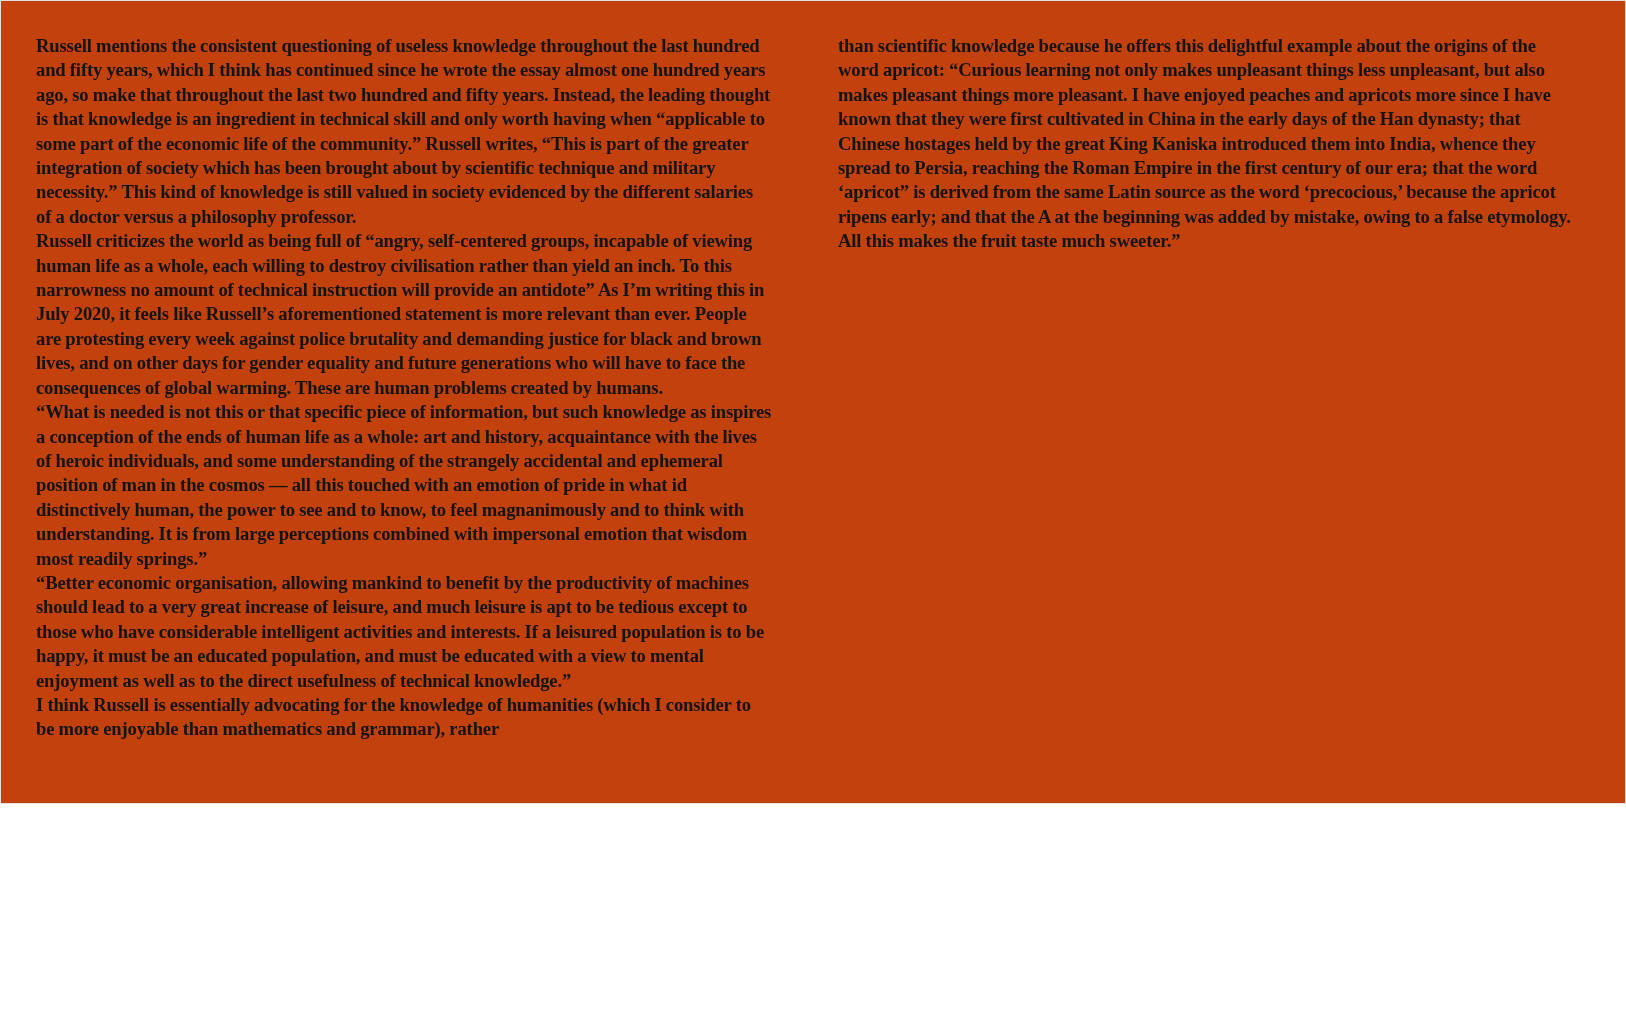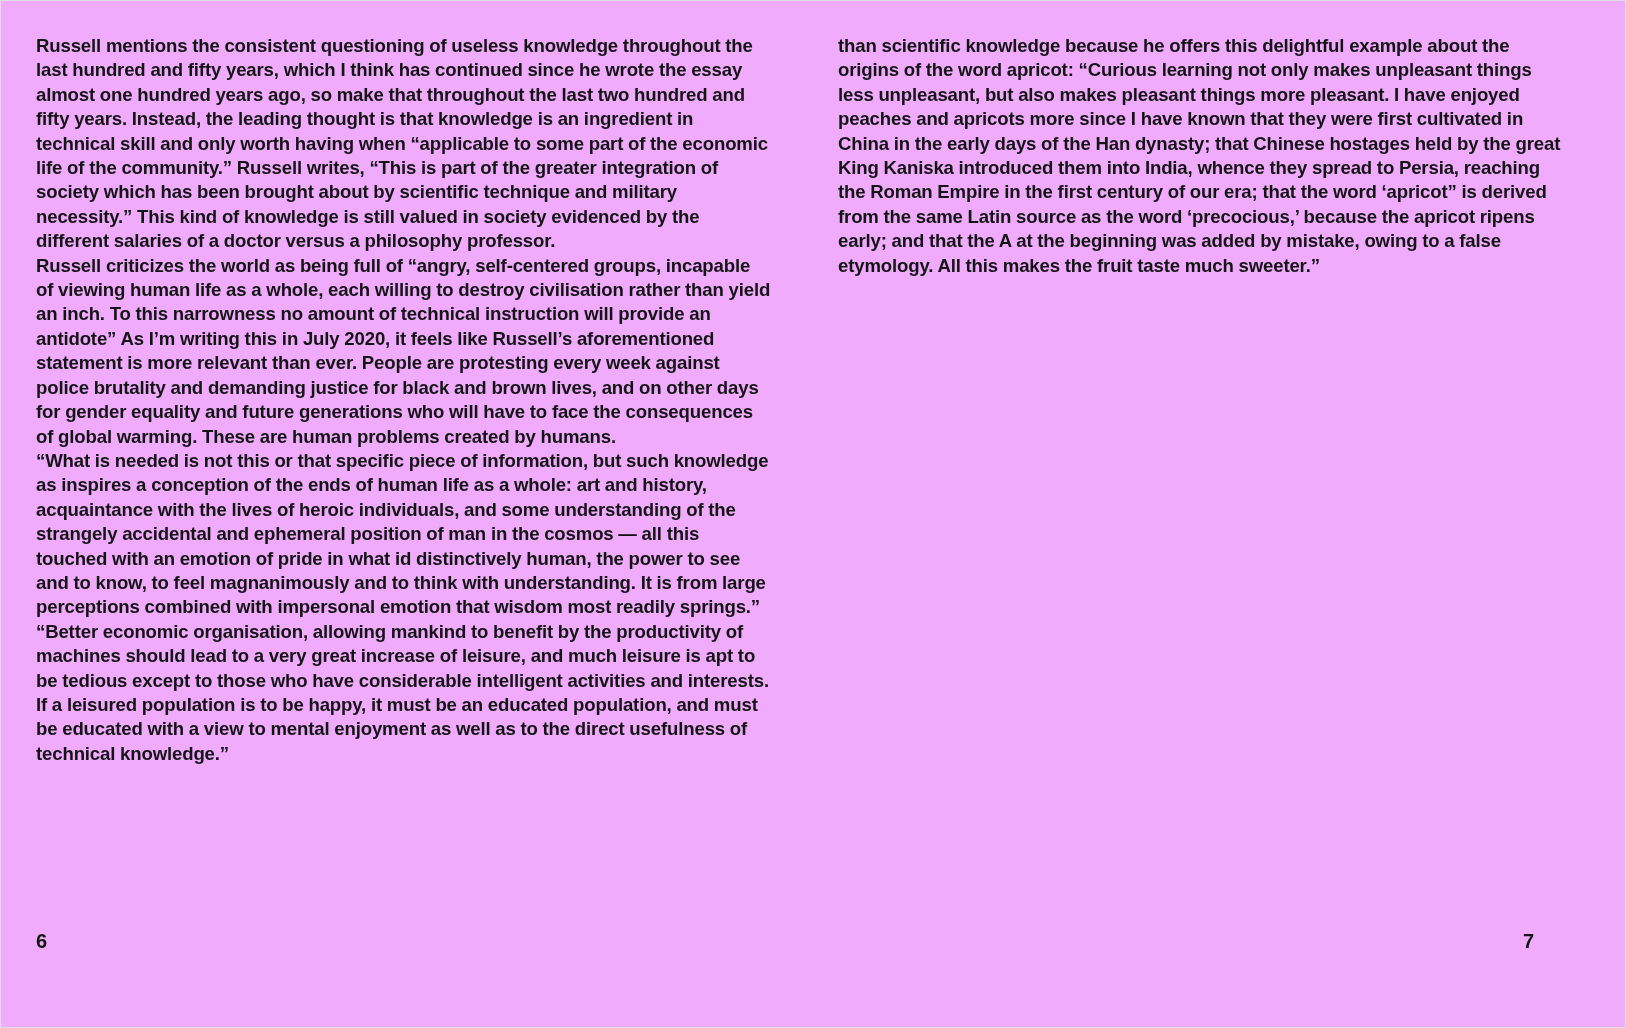--- a/index.html
+++ b/index.html
@@ -3,25 +3,25 @@
 <meta charset="utf-8">
 <style>
   html, body {
     margin: 0;
     padding: 0;
     background: #ffffff;
   }
   .sheet {
     position: relative;
     width: 1626px;
-    height: 1028px;
-    background: #f0abfc;
+    height: 804px;
+    background: #c2410c;
     box-shadow: inset 0 0 0 1px #e0e0e0;
     overflow: hidden;
-    font-family: Liberation Sans, sans-serif;
+    font-family: Liberation Serif, serif;
     font-weight: bold;
     color: #141414;
   }
   .text-col {
     position: absolute;
     top: 34px;
     font-size: 18.6px;
     line-height: 24.4px;
     letter-spacing: -0.15px;
     text-align: left;
@@ -54,20 +54,21 @@
 </head>
 <body>
 
 <div class="sheet">
 
   <div class="text-col col-left">
     <p>Russell mentions the consistent questioning of useless knowledge throughout the last hundred and fifty years, which I think has continued since he wrote the essay almost one hundred years ago, so make that throughout the last two hundred and fifty years. Instead, the leading thought is that knowledge is an ingredient in technical skill and only worth having when “applicable to some part of the economic life of the community.” Russell writes, “This is part of the greater integration of society which has been brought about by scientific technique and military necessity.” This kind of knowledge is still valued in society evidenced by the different salaries of a doctor versus a philosophy professor.</p>
     <p class="indented">Russell criticizes the world as being full of “angry, self-centered groups, incapable of viewing human life as a whole, each willing to destroy civilisation rather than yield an inch. To this narrowness no amount of technical instruction will provide an antidote” As I’m writing this in July 2020, it feels like Russell’s aforementioned statement is more relevant than ever. People are protesting every week against police brutality and demanding justice for black and brown lives, and on other days for gender equality and future generations who will have to face the consequences of global warming. These are human problems created by humans.</p>
     <p>“What is needed is not this or that specific piece of information, but such knowledge as inspires a conception of the ends of human life as a whole: art and history, acquaintance with the lives of heroic individuals, and some understanding of the strangely accidental and ephemeral position of man in the cosmos — all this touched with an emotion of pride in what id distinctively human, the power to see and to know, to feel magnanimously and to think with understanding. It is from large perceptions combined with impersonal emotion that wisdom most readily springs.”</p>
     <p class="indented">“Better economic organisation, allowing mankind to benefit by the productivity of machines should lead to a very great increase of leisure, and much leisure is apt to be tedious except to those who have considerable intelligent activities and interests. If a leisured population is to be happy, it must be an educated population, and must be educated with a view to mental enjoyment as well as to the direct usefulness of technical knowledge.”</p>
+    <p>I think Russell is essentially advocating for the knowledge of humanities (which I consider to be more enjoyable than mathematics and grammar), rather</p>
   </div>
 
   <div class="text-col col-right">
     <p>than scientific knowledge because he offers this delightful example about the origins of the word apricot: “Curious learning not only makes unpleasant things less unpleasant, but also makes pleasant things more pleasant. I have enjoyed peaches and apricots more since I have known that they were first cultivated in China in the early days of the Han dynasty; that Chinese hostages held by the great King Kaniska introduced them into India, whence they spread to Persia, reaching the Roman Empire in the first century of our era; that the word ‘apricot” is derived from the same Latin source as the word ‘precocious,’ because the apricot ripens early; and that the A at the beginning was added by mistake, owing to a false etymology. All this makes the fruit taste much sweeter.”</p>
   </div>
 
   <div class="pagenum pagenum-left">6</div>
 
   <div class="pagenum pagenum-right">7</div>
 

